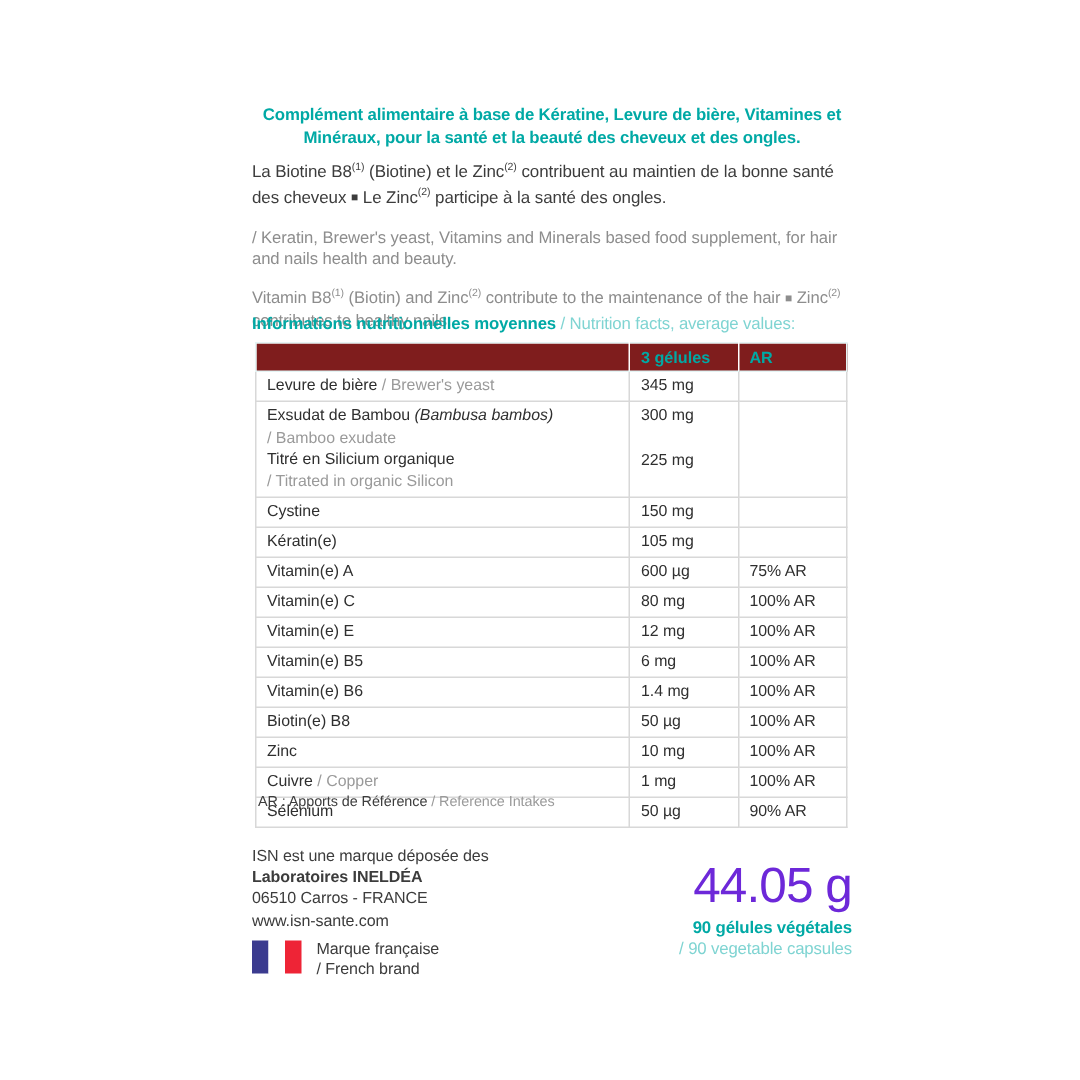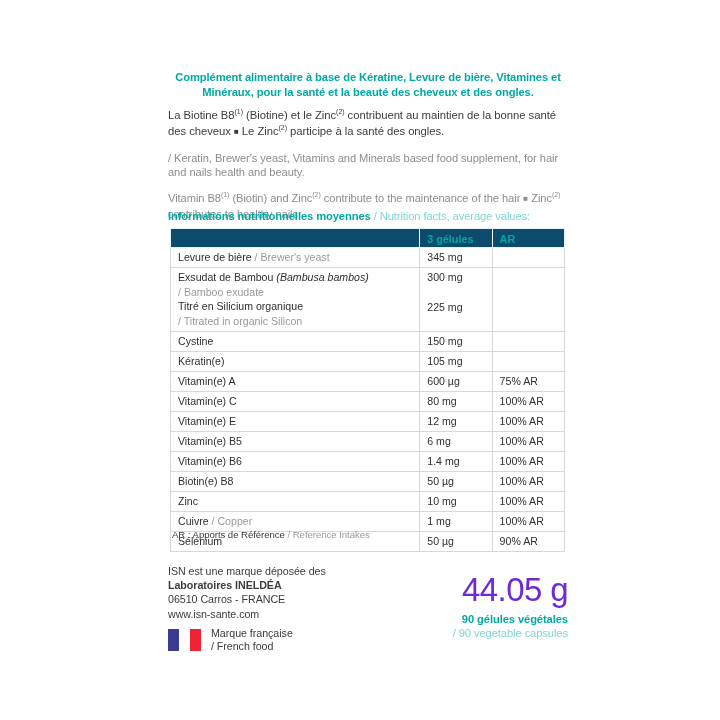--- a/index.html
+++ b/index.html
@@ -87,21 +87,21 @@
     border-collapse: collapse;
     font-size: 10.6px;
   }
   table.facts td, table.facts th {
     border: 1px solid #d8d8d8;
     padding: 0;
     text-align: left;
     vertical-align: top;
   }
   table.facts th {
-    background: #0c4a6e;
+    background: #7f1d1d;
     border-color: #e4f4f4;
     color: #00a9a5;
     font-weight: bold;
     font-size: 10.8px;
     height: 17px;
     padding: 1px 0 0 7px;
     vertical-align: middle;
   }
   table.facts th.c0 { width: 260px; border-right-color: #ffffff; }
   table.facts th.c1 { width: 67px; border-right-color: #ffffff; }
@@ -138,21 +138,21 @@
     left: 168px;
     top: 564px;
     font-size: 10.7px;
     line-height: 14.2px;
     color: #3c3c3c;
     letter-spacing: -0.05px;
   }
   .footer-left .bold { font-weight: bold; }
   .flag-row {
     display: flex;
-    align-items: center;
+    align-items: flex-start;
     margin-top: 6px;
   }
   .flag {
     width: 33px;
     height: 22px;
     display: flex;
     flex: 0 0 auto;
     border: 0;
   }
   .flag i { display: block; height: 100%; width: 33.34%; }
@@ -317,21 +317,21 @@
   <div>06510 Carros - FRANCE</div>
   <div>www.isn-sante.com</div>
   <div class="flag-row">
     <span class="flag">
       <i class="blue"></i>
         <i class="white"></i>
         <i class="red"></i>
     </span>
     <span class="flag-text">
       <span>Marque française</span><br>
-      <span class="en">/ French food</span>
+      <span class="en">/ French brand</span>
     </span>
   </div>
 </div>
 
 <div class="footer-right">
   <div class="weight">44.05 g</div>
   <div class="caps-fr">90 gélules végétales</div>
   <div class="caps-en">/ 90 vegetable capsules</div>
 </div>
 

